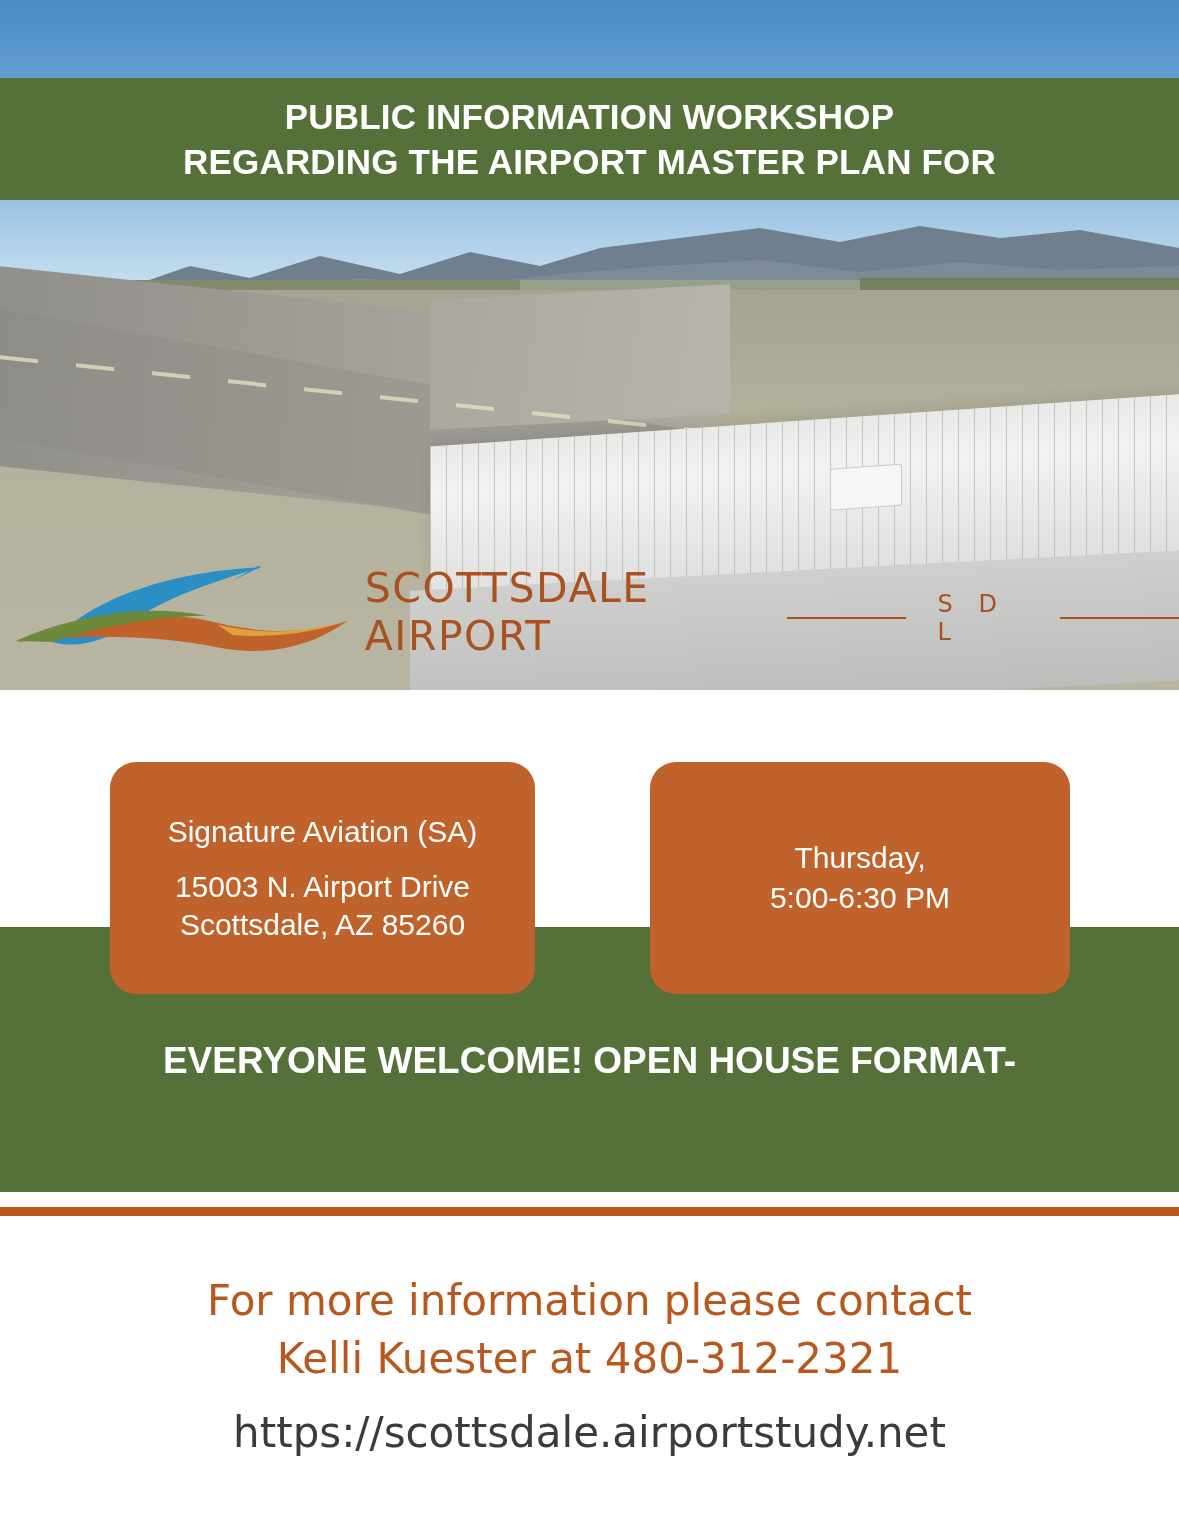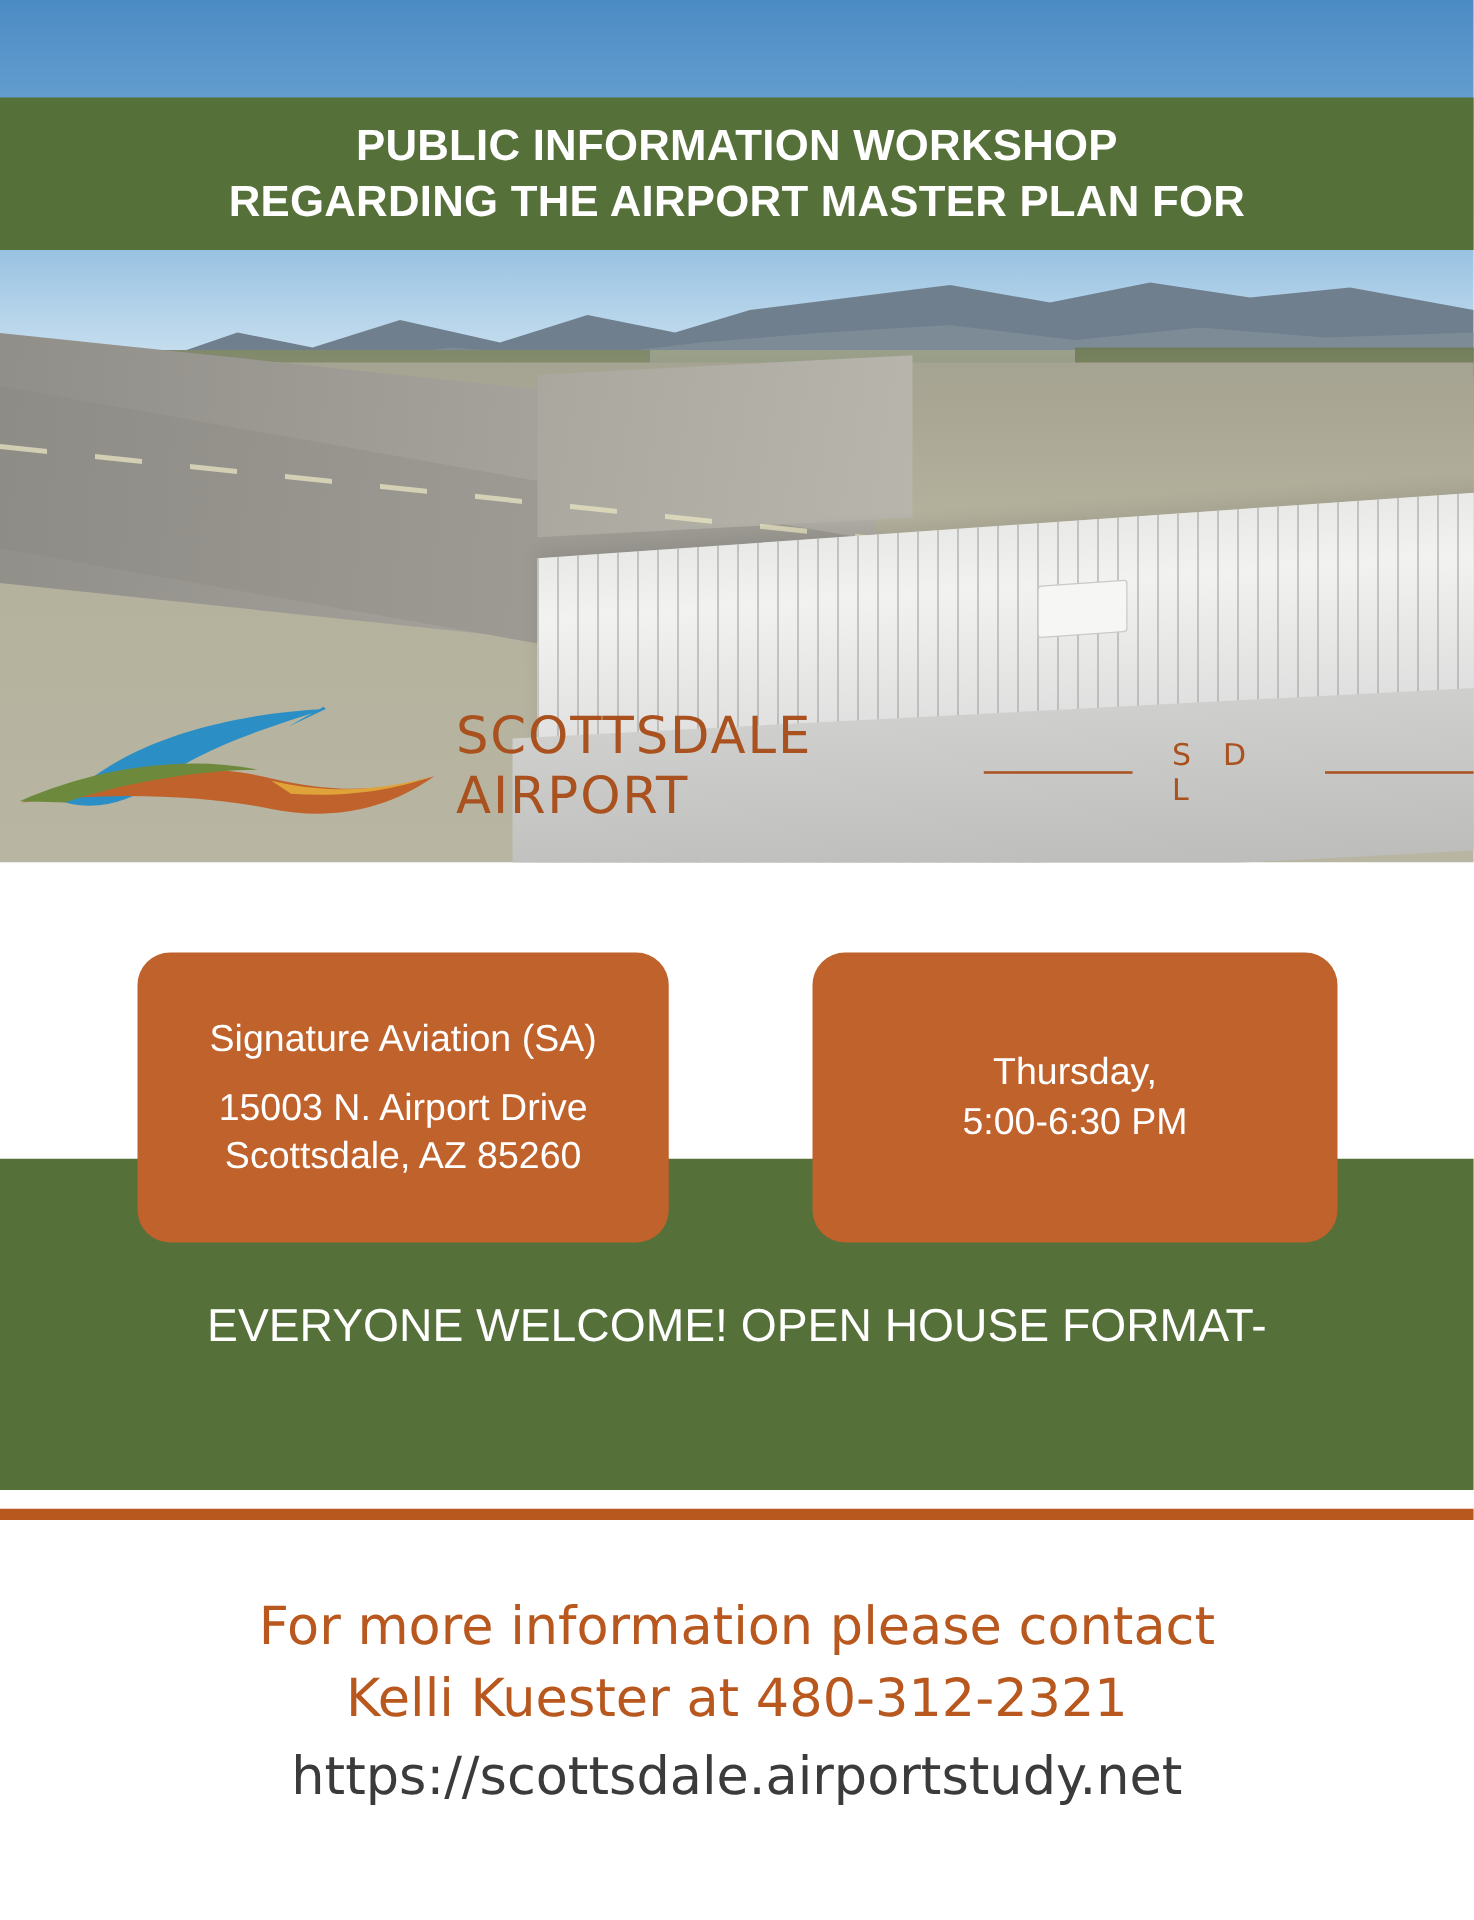--- a/index.html
+++ b/index.html
@@ -250,21 +250,21 @@
   .banner-mid-text {
     position: absolute;
     left: 0;
     top: 1035px;
     width: 1179px;
     z-index: 4;
     text-align: center;
   }
   .banner-mid-text .line {
     color: #ffffff;
-    font-weight: normal;
+    font-weight: bold;
     font-size: 37px;
     line-height: 52px;
     white-space: nowrap;
   }
 
   
   .boxes {
     position: absolute;
     left: 0;
     top: 762px;
@@ -337,21 +337,21 @@
     color: #b8581f;
     font-size: 42px;
     line-height: 58px;
     font-family: "DejaVu Sans", sans-serif;
   }
   .contact .url {
     color: #3b3b3b;
     font-size: 42px;
     line-height: 62px;
     font-family: "DejaVu Sans", sans-serif;
-    margin-top: 2px;
+    margin-top: 14px;
   }
 </style>
 </head>
 <body>
 
 <div class="poster">
 
   <div class="photo-block">
     <div class="sky"></div>
 

